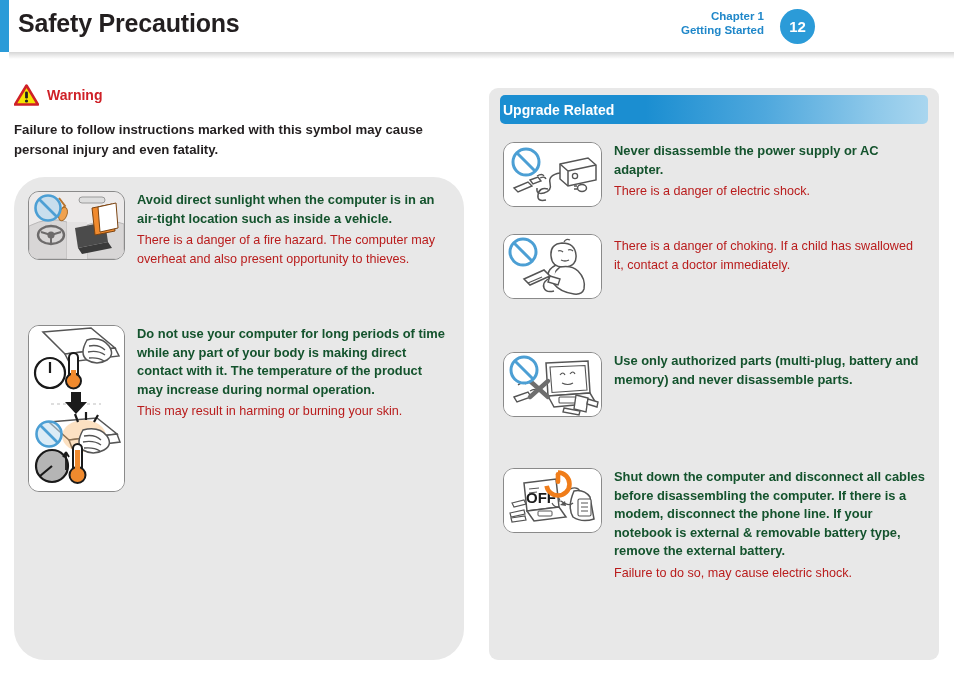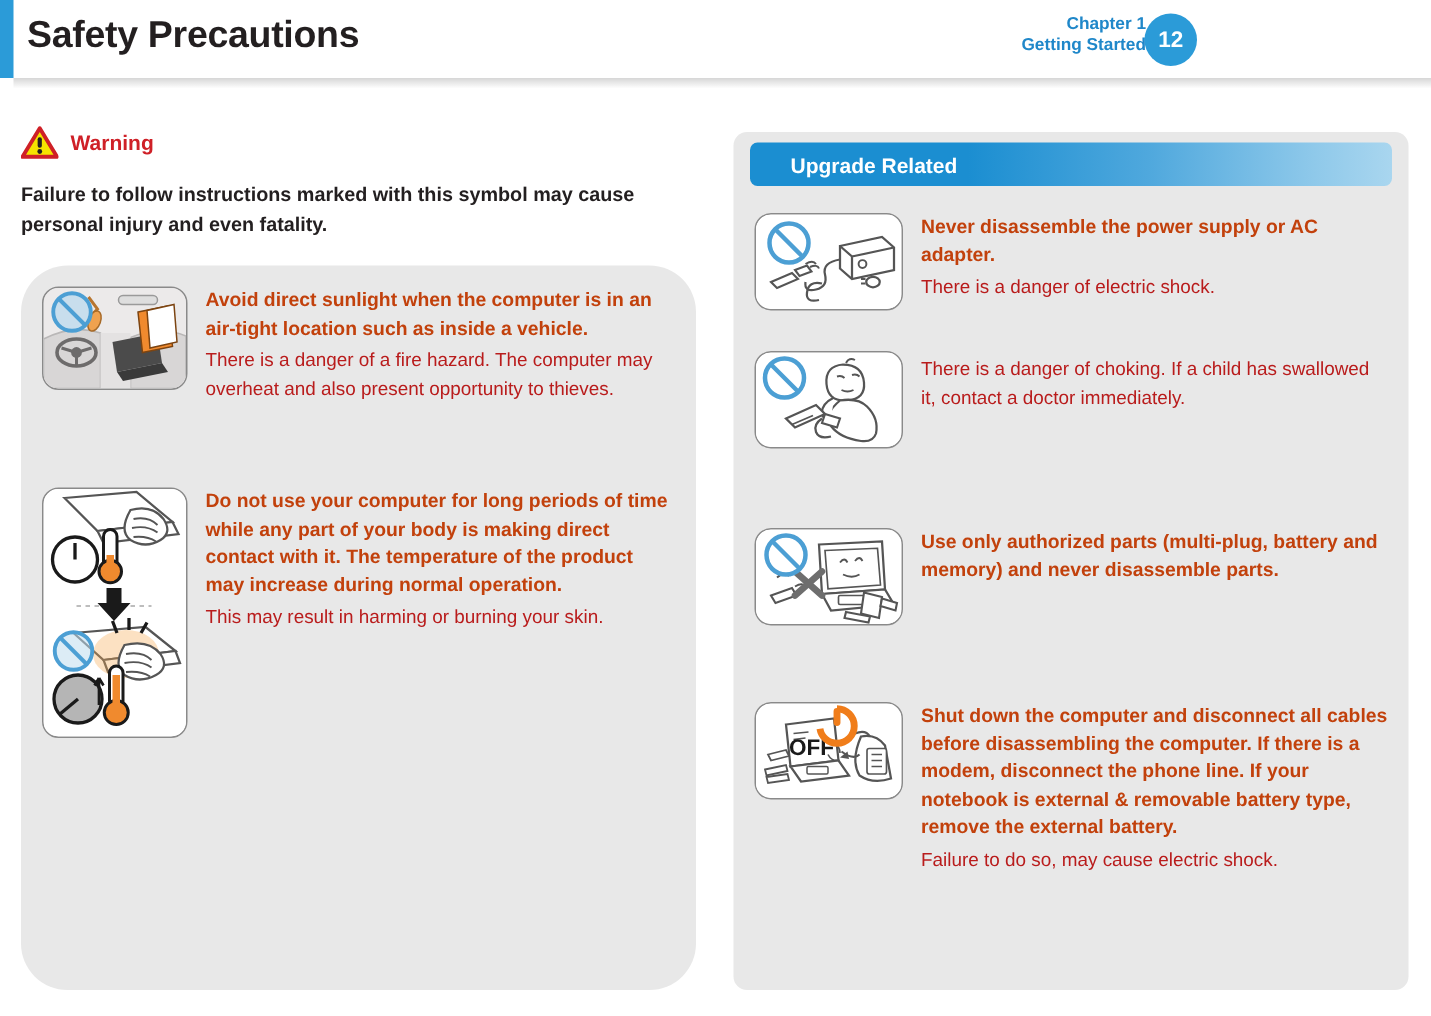--- a/index.html
+++ b/index.html
@@ -52,21 +52,21 @@
     right: 62px;
     top: 9px;
     text-align: right;
     line-height: 14px;
     color: #1f87c9;
     font-size: 11.5px;
     font-weight: bold;
   }
   .page-badge {
     position: absolute;
-    right: 28px;
+    right: 11px;
     top: 9px;
     width: 35px;
     height: 35px;
     border-radius: 50%;
     background: #2b9bd8;
     color: #ffffff;
     font-size: 15px;
     font-weight: bold;
     display: flex;
     align-items: center;
@@ -113,21 +113,21 @@
     top: 7px;
     width: 428px;
     height: 29px;
     border-radius: 5px;
     background: linear-gradient(to right, #1b8ed1 0%, #1b8ed1 34%, #4fa8dd 62%, #8fc9ea 88%, #a9d6ef 100%);
     color: #ffffff;
     font-size: 14px;
     font-weight: bold;
     display: flex;
     align-items: center;
-    padding-left: 27px;
+    padding-left: 3px;
     box-sizing: border-box;
   }
 
   
   .entry {
     position: absolute;
     display: flex;
     gap: 12px;
   }
   .thumb {
@@ -138,21 +138,21 @@
     overflow: hidden;
     position: relative;
   }
   .thumb.plain { background: #ffffff; }
   .thumb.tinted { background: #e2e2e2; }
   .entry-text { flex: 1 1 auto; }
   .entry-title {
     font-size: 12.9px;
     font-weight: bold;
     line-height: 18.6px;
-    color: #c2410c;
+    color: #14532d;
   }
   .entry-desc {
     font-size: 12.6px;
     line-height: 19px;
     color: #b91c1c;
     margin-top: 3px;
   }
 
   svg { display: block; }
 </style>

